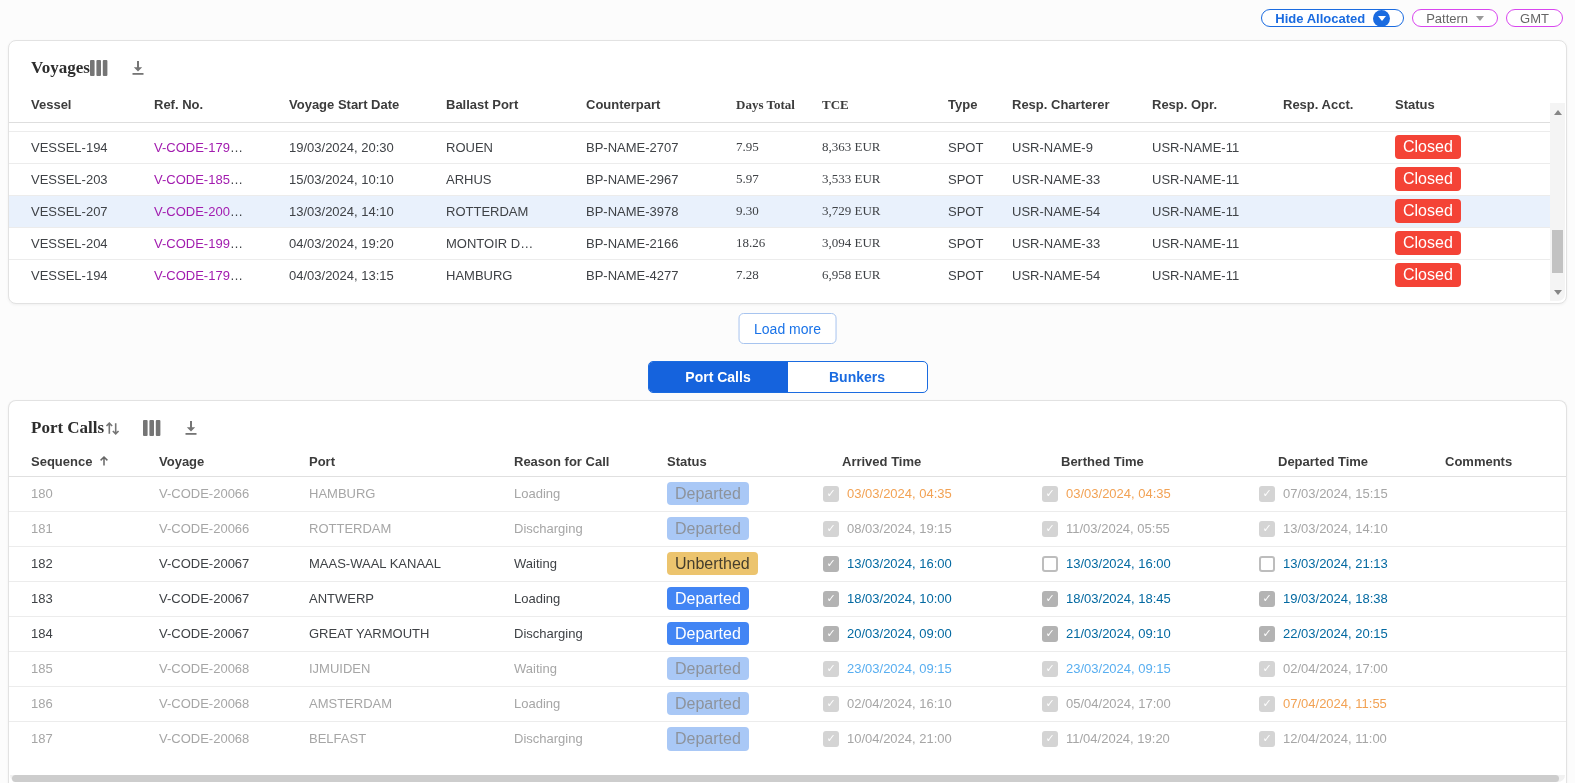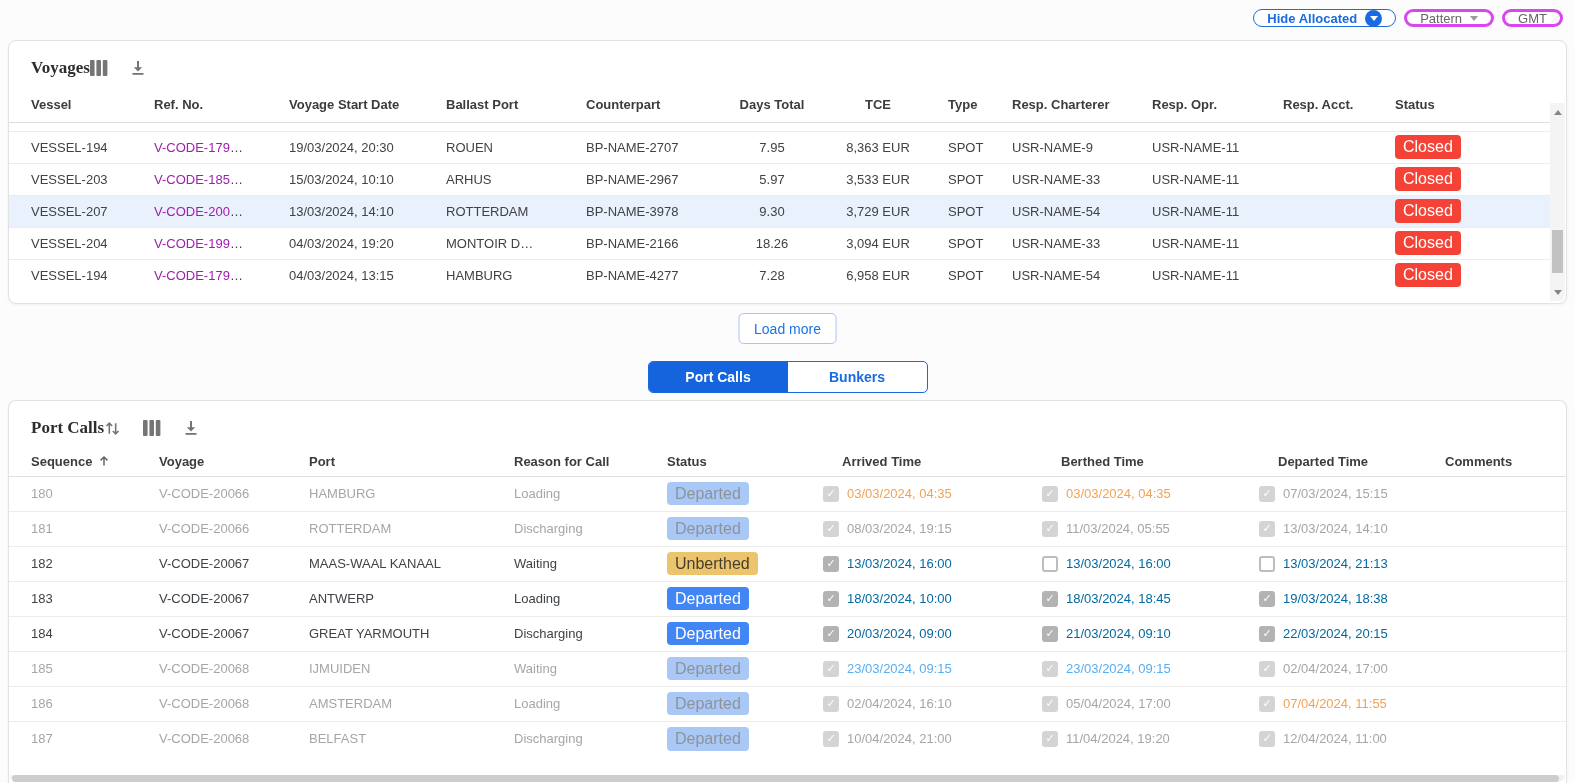--- a/index.html
+++ b/index.html
@@ -15,21 +15,21 @@
     background:#fff; border:1px solid #e2e2e2; border-radius:8px;
     box-shadow:0 1px 3px rgba(0,0,0,.05);
   }
   
   .toolbar { position:absolute; top:9px; right:12px; display:flex; gap:8px; align-items:center; }
   .pill {
     height:18px; border-radius:15px; background:#fff; display:inline-flex;
     align-items:center; gap:8px; padding:0 13px; font-size:13px; cursor:pointer;
   }
   .pill.blue { border:1px solid #1a6be0; color:#1a6be0; font-weight:bold; }
-  .pill.gray { border:3px solid #d946ef; color:#666; }
+  .pill.gray { border:1px solid #d946ef; color:#666; }
   .caret-circle {
     width:17px; height:17px; border-radius:50%; background:#1a6be0;
     display:inline-flex; align-items:center; justify-content:center;
   }
   .caret-circle::after { content:""; border-left:4px solid transparent; border-right:4px solid transparent; border-top:5px solid #fff; }
   .caret-gray { border-left:4px solid transparent; border-right:4px solid transparent; border-top:5px solid #9a9a9a; }
   
   .card-head { display:flex; align-items:center; padding:17px 20px 10px 14px;font-family:Liberation Serif, serif; }
   .card-title { font-size:17px; font-weight:bold; color:#2d2d2d; padding-left:8px; }
   .head-icons { display:flex; gap:22px; align-items:center; }
@@ -39,21 +39,21 @@
   th, td { overflow:hidden; white-space:nowrap; text-overflow:ellipsis; text-align:left; padding:0 10px 0 0; }
   th:first-child, td:first-child { padding-left:22px; }
   th { font-weight:bold; color:#3c3c3c; font-size:13px; }
   
   .v-wrap { margin-right:16px; }
   #voyages-table th { height:34px; border-bottom:1px solid #dedede; }
   #voyages-table td { height:32px; border-top:1px solid #ececec; font-size:13px; }
   #voyages-table tr.sliver td { height:9px; border-top:none; padding:0; }
   #voyages-table tr.selected td { background:#e9f1fc; }
   #voyages-table .center { text-align:left; padding-right:46px; }
-  #voyages-table .num { text-align:center; padding-right:14px; }
+  #voyages-table .num { text-align:left; padding-right:14px;font-family:Liberation Serif, serif; }
   .ref-link { color:#a21caf; cursor:pointer; text-decoration:none; }
   
   #pc-table th { height:28px; border-bottom:1px solid #e0e0e0; }
   #pc-table td { height:35px; border-top:1px solid #ececec; font-size:13px; }
   #pc-table tbody tr:first-child td { border-top:none; }
   #pc-table th.h-indent { padding-left:19px; }
   tr.muted td { color:#a6a6a6; }
   .sort-arrow { display:inline-block; margin-left:6px; vertical-align:-1px; }
   
   .badge { display:inline-block; border-radius:4px; padding:3px 8px; font-size:16px; line-height:1.1; }

